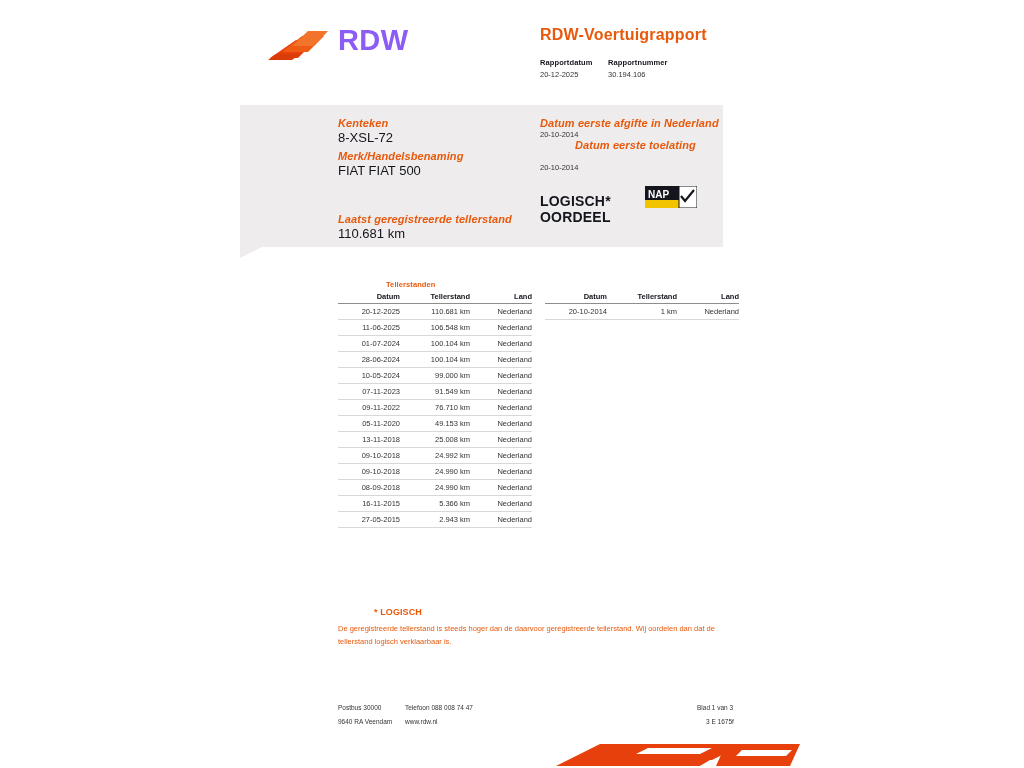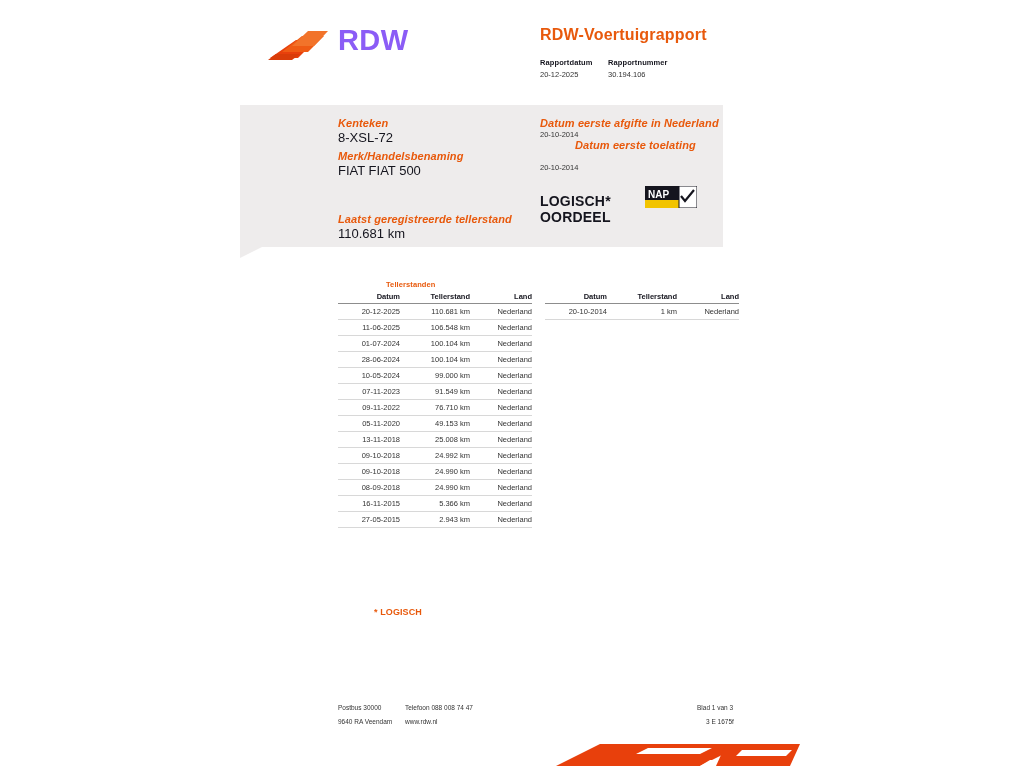--- a/index.html
+++ b/index.html
@@ -368,20 +368,21 @@
     <tbody>
         <tr>
           <td class="c-date">20-10-2014</td>
           <td class="c-odo">1 km</td>
           <td class="c-land">Nederland</td>
         </tr>
       </tbody>
   </table>
 
   <div class="note-title">* LOGISCH</div>
+  <div class="note-body">De geregistreerde tellerstand is steeds hoger dan de daarvoor geregistreerde tellerstand. Wij oordelen dan dat de tellerstand logisch verklaarbaar is.</div>
 
   <div class="foot" id="foot-address-1">Postbus 30000</div>
   <div class="foot" id="foot-address-2">9640 RA Veendam</div>
   <div class="foot" id="foot-phone">Telefoon 088 008 74 47</div>
   <div class="foot" id="foot-web">www.rdw.nl</div>
   <div class="foot" id="foot-page">Blad 1 van 3</div>
   <div class="foot" id="foot-code">3 E 1675f</div>
 
   <div class="bottom-graphic">
     <svg viewBox="0 0 1024 28" width="1024" height="28" preserveAspectRatio="none" aria-hidden="true">

